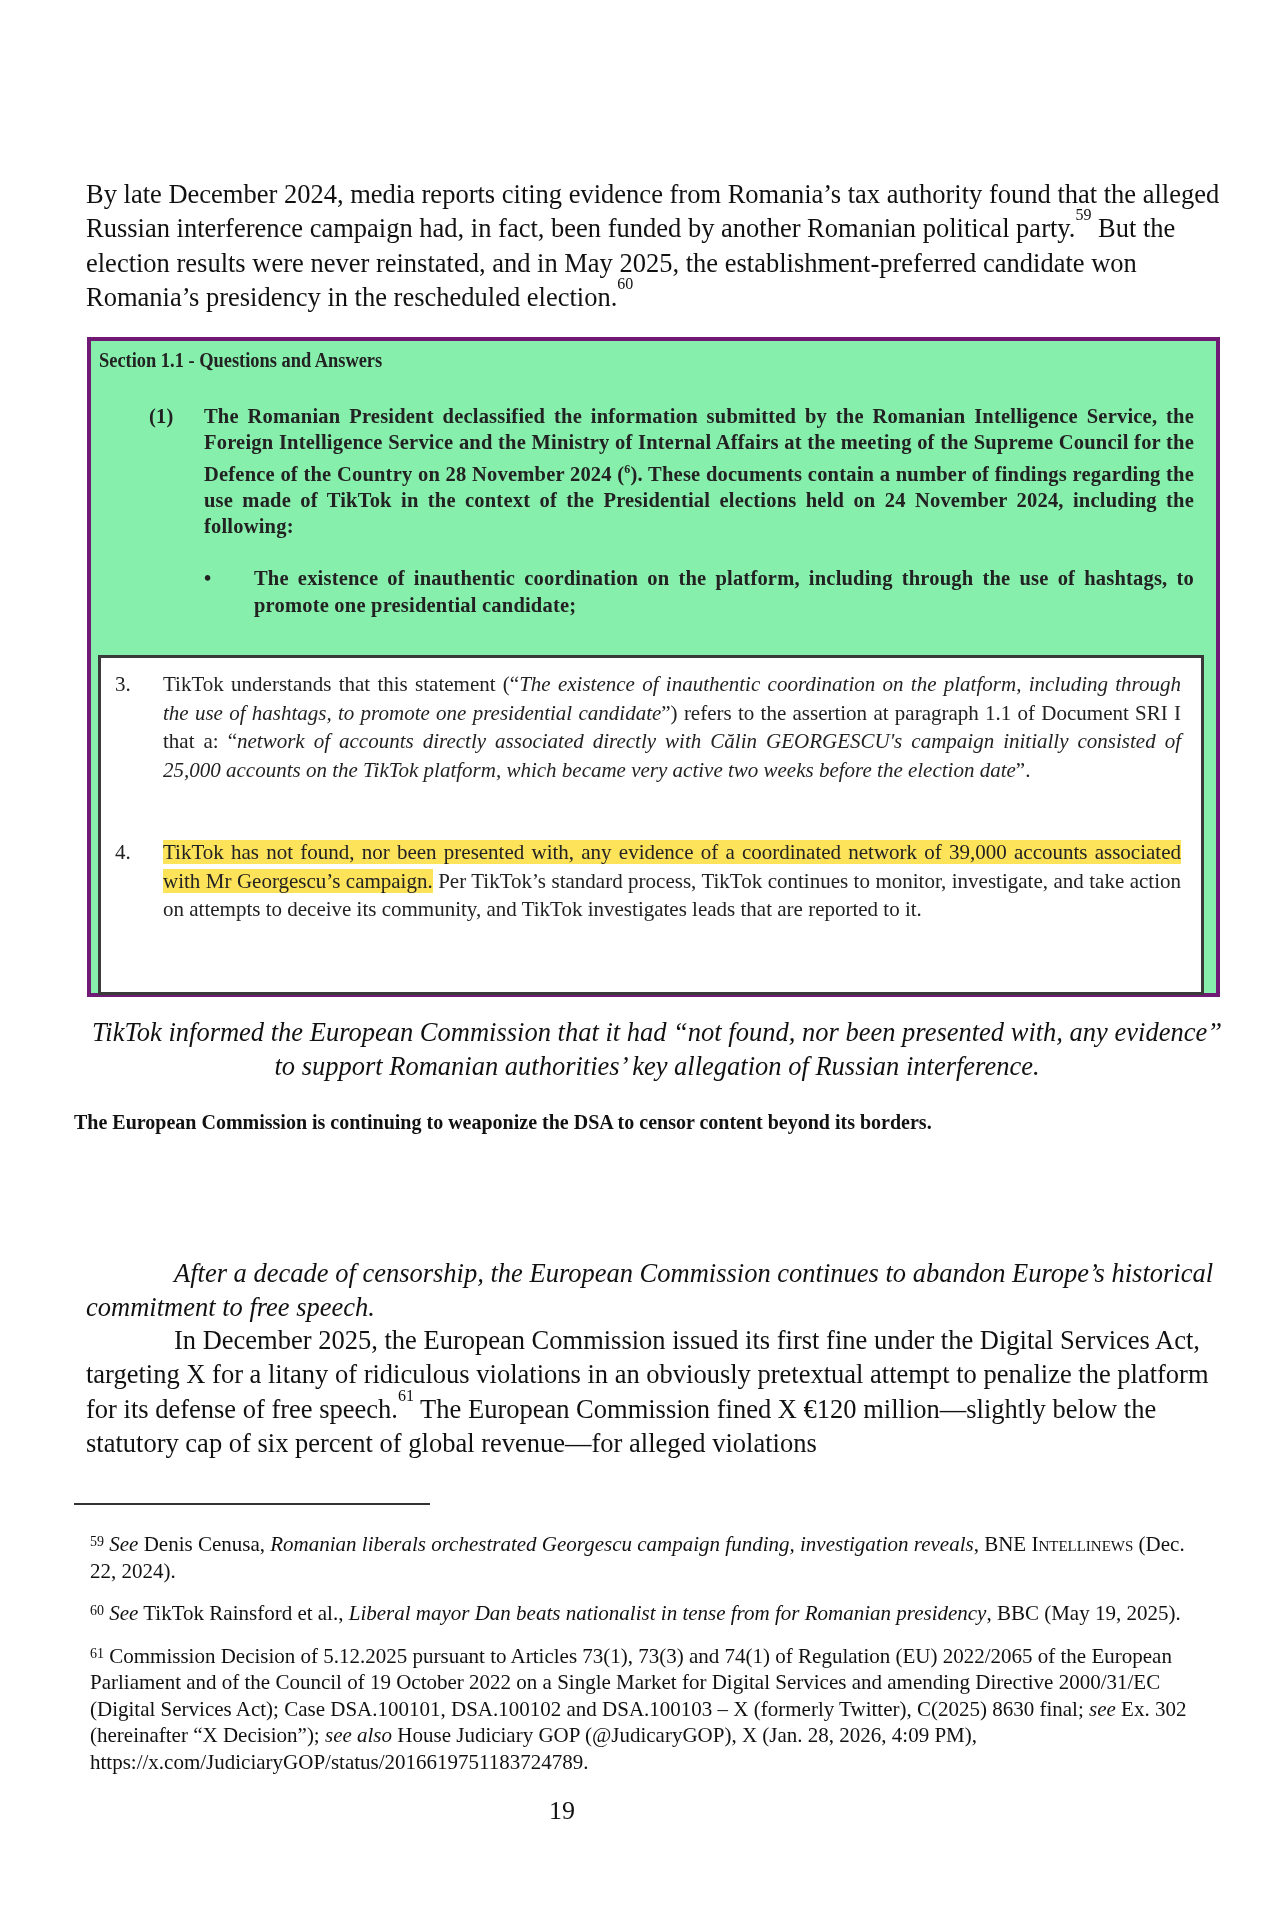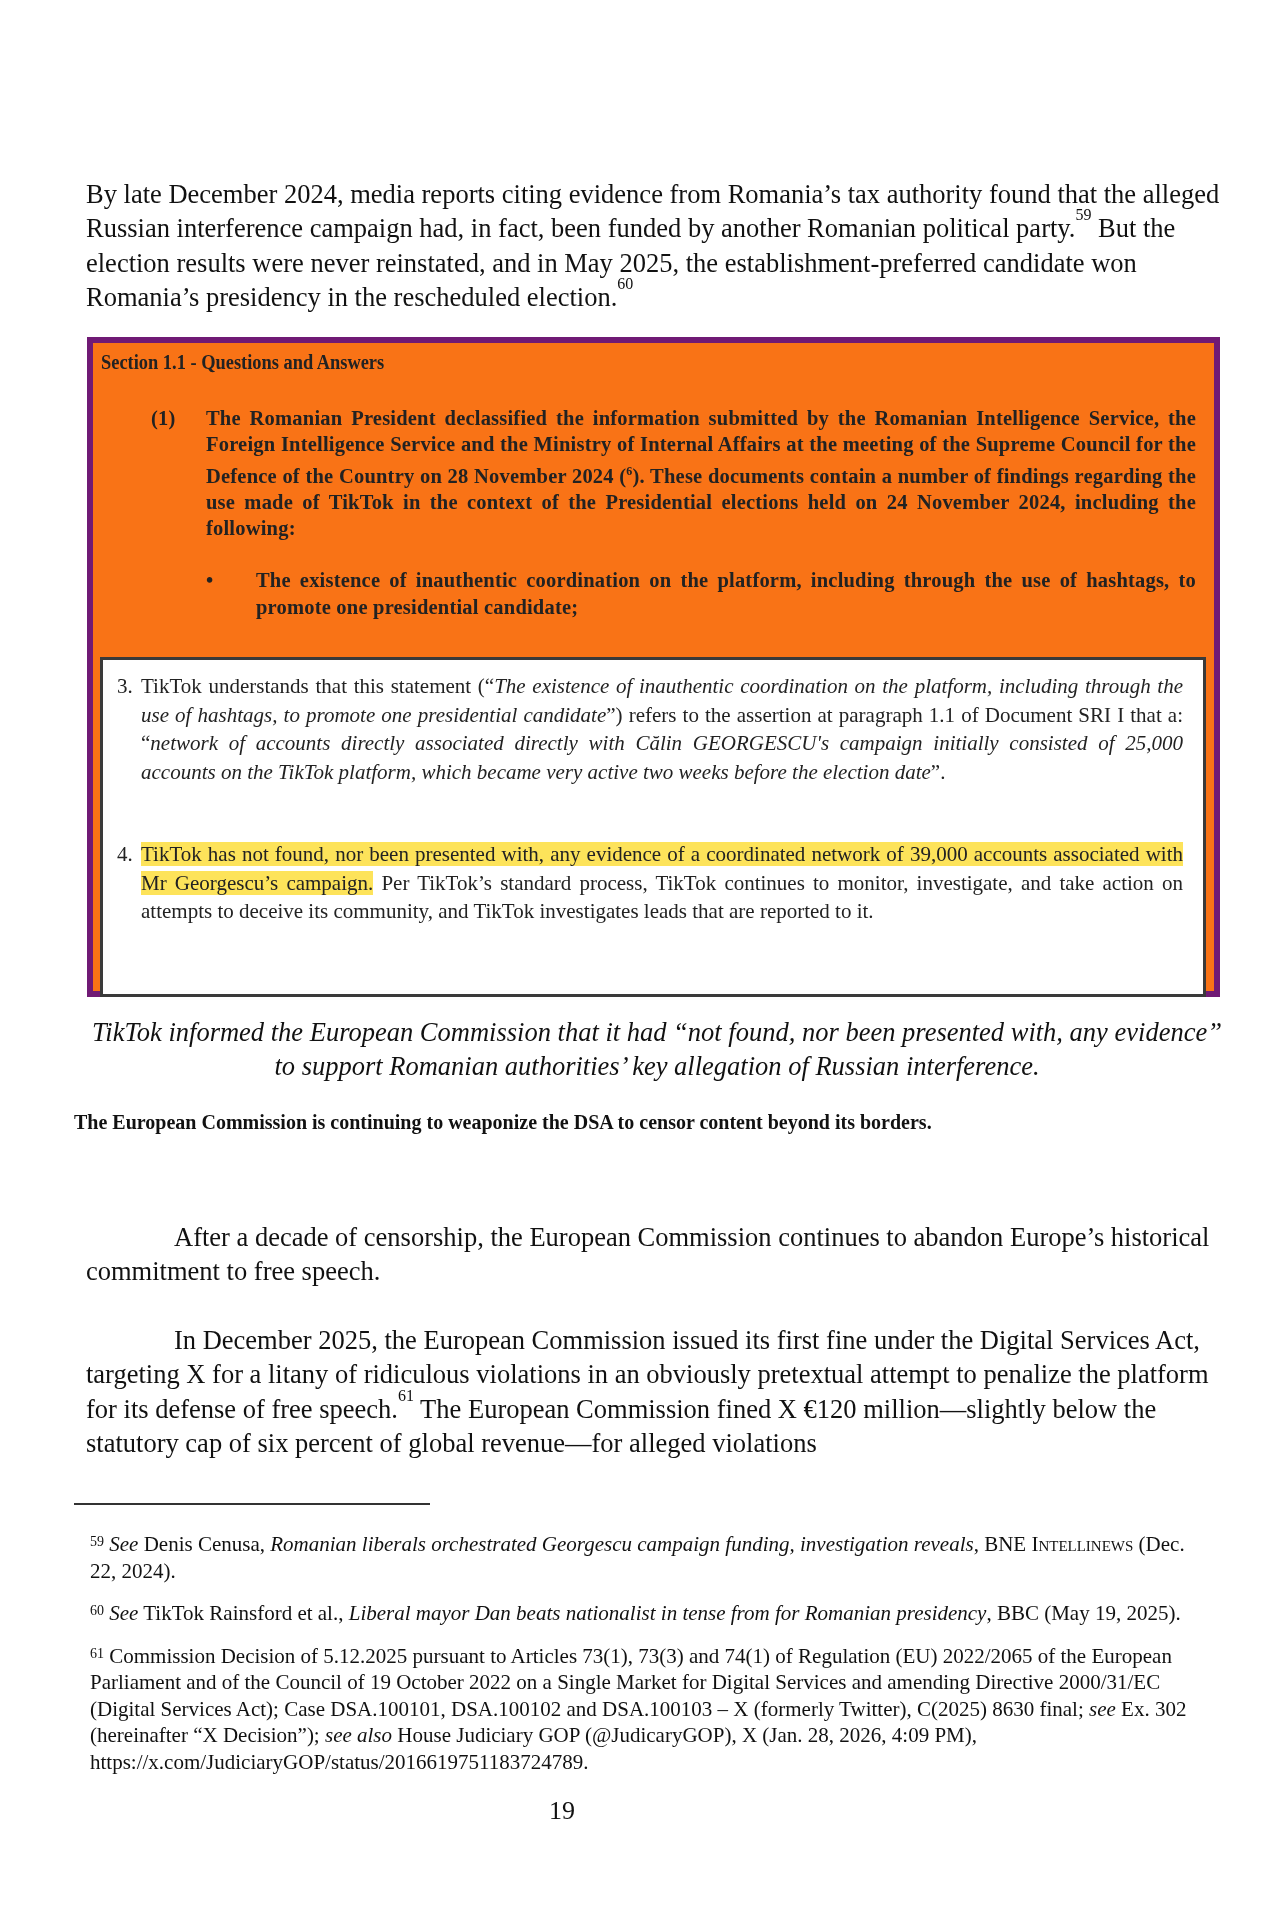--- a/index.html
+++ b/index.html
@@ -42,23 +42,23 @@
     #p1 { top: 165px; }
     .indent { text-indent: 88px; }
 
     
     .excerpt-outer {
       position: absolute;
       left: 87px;
       top: 337px;
       width: 1133px;
       height: 660px;
-      border: 6px solid #701a75;
+      border: 4px solid #701a75;
       box-sizing: border-box;
-      background: #f97316;
+      background: #86efac;
     }
     .excerpt-section {
       position: absolute;
       left: 8px;
       top: 8px;
       font-weight: bold;
       font-size: 20px;
       color: #222;
       transform: scaleX(0.92);
       transform-origin: left top;
@@ -113,21 +113,21 @@
       font-size: 21px;
       line-height: 28.7px;
       color: #222;
     }
     .para-num {
       position: absolute;
       left: 0;
       top: 0;
     }
     .para-text {
-      margin-left: 24px;
+      margin-left: 48px;
       text-align: justify;
     }
     #para3 { top: 12px; }
     #para4 { top: 180px; }
     .hl {
       background: #fde35a;
     }
 
     .caption {
       position: absolute;
@@ -143,21 +143,21 @@
     .heading {
       position: absolute;
       left: 74px;
       top: 1105px;
       width: 1142px;
       font-weight: bold;
       font-size: 20px;
       line-height: 34.4px;
       margin: 0;
     }
-    #p2 { top: 1208px; }
+    #p2 { top: 1244px; font-style: italic; }
     #p3 { top: 1311px; }
 
     .fn-rule {
       position: absolute;
       left: 74px;
       top: 1503px;
       width: 356px;
       height: 0;
       border-top: 2px solid #333;
     }

